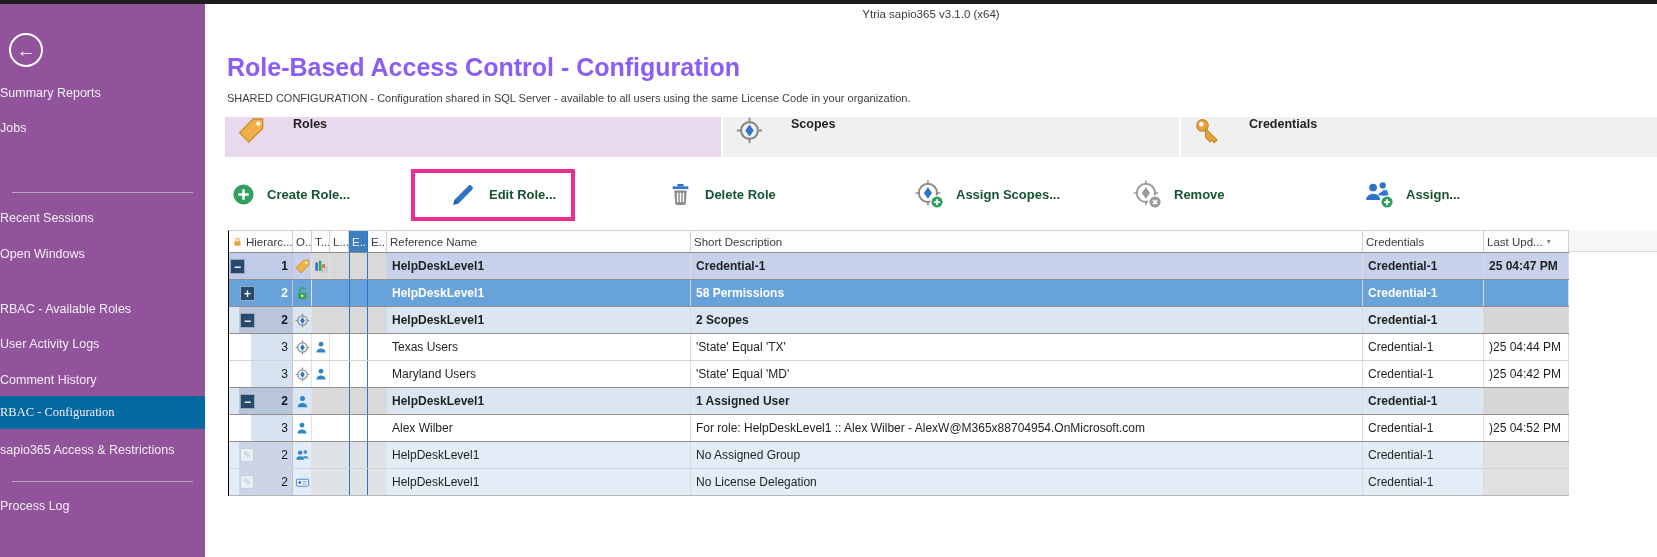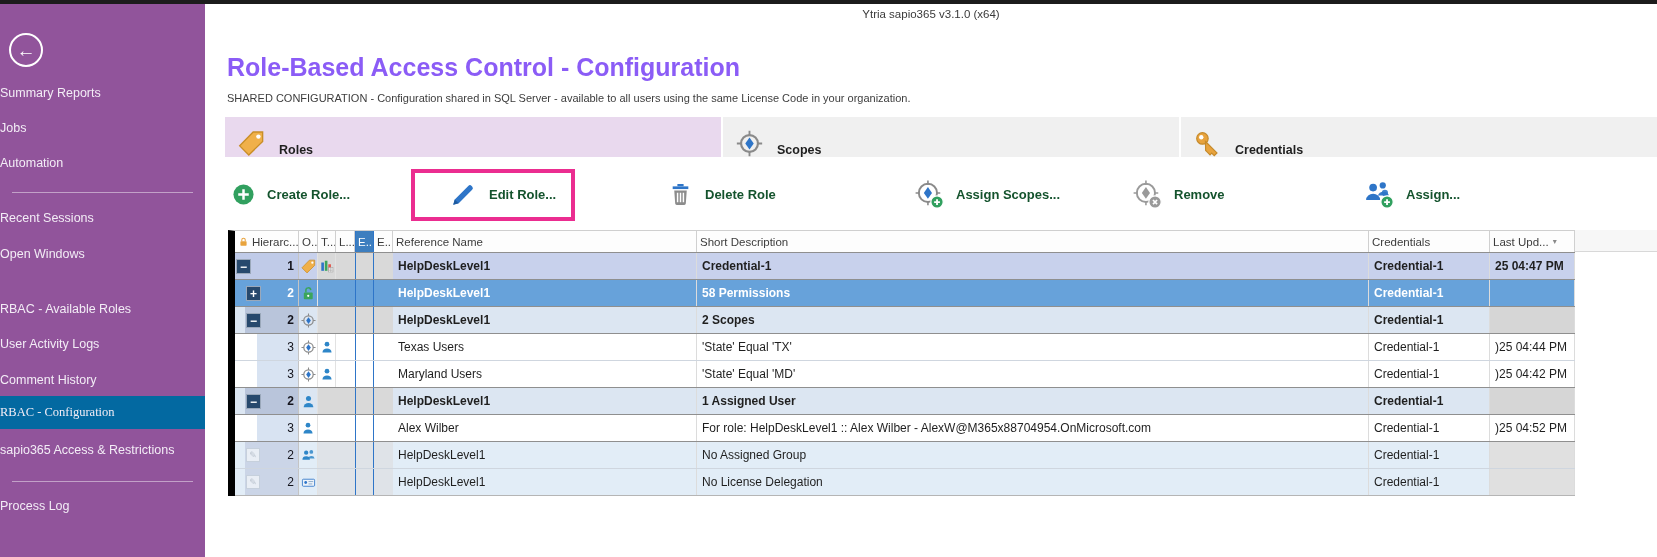--- a/index.html
+++ b/index.html
@@ -14,30 +14,30 @@
   .sb-item{position:absolute;left:0;width:205px;height:33px;line-height:33px;
            box-sizing:border-box;color:#f3edf6;font-size:12.5px;cursor:default;}
   .sb-item.active{background:#0369a1;font-family:Liberation Serif, serif;}
   .sb-div{position:absolute;left:12px;width:181px;height:1px;background:rgba(255,255,255,0.45);}
   #backbtn{position:absolute;left:9px;top:29px;width:34px;height:34px;border:2px solid #fff;
            border-radius:50%;color:#fff;text-align:center;line-height:32px;font-size:19px;box-sizing:border-box;}
   
   #pagetitle{position:absolute;left:227px;top:53px;font-size:25px;font-weight:700;color:#8b5cf6;}
   #pagesub{position:absolute;left:227px;top:92px;font-size:11px;color:#3d3d3d;}
   
-  .tab{position:absolute;top:117px;height:40px;display:flex;align-items:flex-end;gap:14px;
+  .tab{position:absolute;top:117px;height:40px;display:flex;align-items:flex-start;gap:28px;
        padding-left:13px;box-sizing:border-box;font-size:12.5px;font-weight:bold;color:#1f1f1f;}
   .tab .ticon{display:inline-flex;width:27px;height:27px;}
   
   .tbtn{position:absolute;top:170px;height:48px;display:flex;align-items:center;gap:12px;
         font-size:13px;font-weight:bold;color:#14532d;}
   #editbox{position:absolute;left:411px;top:169px;width:164px;height:52px;
            border:4px solid #EB2D90;box-sizing:border-box;pointer-events:none;z-index:5;}
   
-  #grid{position:absolute;left:228px;top:230px;width:1340px;border-left:7px solid #000000;
+  #grid{position:absolute;left:228px;top:230px;width:1340px;border-left:1px solid #000000;
         border-top:1px solid #cfcfcf;box-sizing:content-box;font-size:12px;}
   .trow{display:grid;grid-template-columns:64px 19px 18px 19px 19px 19px 304px 672px 121px 85px;
         height:26px;border-bottom:1px solid #cfd6df;}
   #ghead.trow{height:21px;background:#fdfdfd;border-bottom:1px solid #8f8f8f;font-size:11.5px;color:#3c3c3c;}
   .trow.sepd{border-bottom:1px solid #8f8f8f;}
   .trow.sepm{border-bottom:1px solid #b5b5b5;}
   .c{position:relative;display:flex;align-items:center;overflow:hidden;box-sizing:border-box;white-space:nowrap;}
   .hc{border-right:1px solid #d0d0d0;padding-left:3px;}
   .c.hier{border-right:1px solid #c4c4c4;}
   .c.ico{justify-content:center;border-right:1px solid #e2e2e2;}
@@ -75,21 +75,20 @@
 <body>
 
 <div id="app">
   <div id="topbar"></div>
   <div id="wintitle">Ytria sapio365 v3.1.0 (x64)</div>
 
   <div id="sidebar">
     <div id="backbtn">←</div>
     <div class="sb-item" style="top:73px">Summary Reports</div>
     <div class="sb-item" style="top:108px">Jobs</div>
-    <div class="sb-item" style="top:143px">Automation</div>
     <div class="sb-div" style="top:188px"></div>
     <div class="sb-item" style="top:198px">Recent Sessions</div>
     <div class="sb-item" style="top:234px">Open Windows</div>
     <div class="sb-item" style="top:289px">RBAC - Available Roles</div>
     <div class="sb-item" style="top:324px">User Activity Logs</div>
     <div class="sb-item" style="top:360px">Comment History</div>
     <div class="sb-item active" style="top:392px">RBAC - Configuration</div>
     <div class="sb-item" style="top:430px">sapio365 Access &amp; Restrictions</div>
     <div class="sb-div" style="top:477px"></div>
     <div class="sb-item" style="top:486px">Process Log</div>

